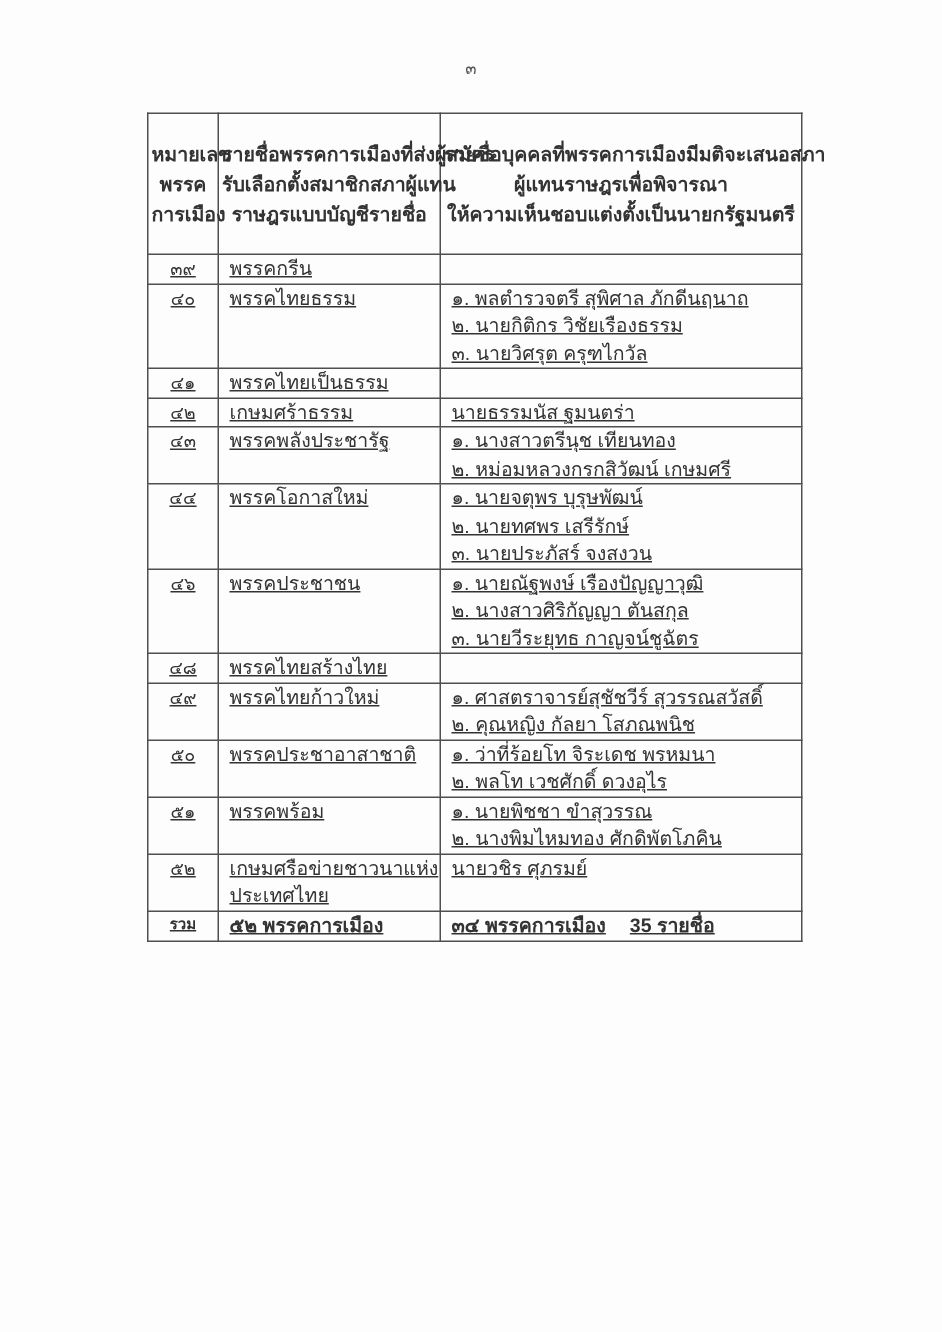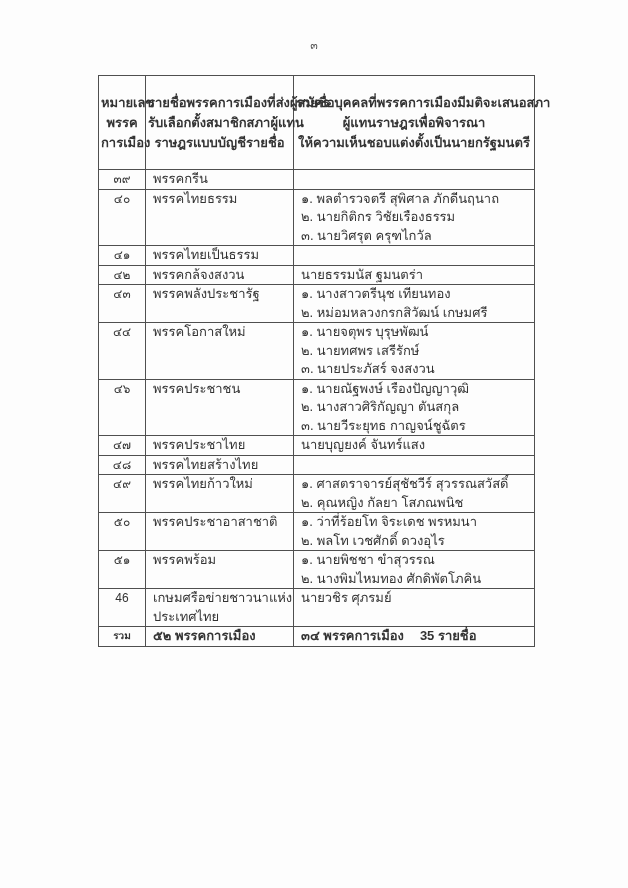--- a/index.html
+++ b/index.html
@@ -46,20 +46,21 @@
     text-align: center;
     vertical-align: middle;
     height: 93px;
     line-height: 20px;
     padding: 0 2px;
   }
   .party-table td {
     vertical-align: top;
     line-height: 18.5px;
     padding: 0 7px;
+    text-decoration: underline;
   }
   td.cell-no {
     text-align: center;
     padding: 0 2px;
     font-size: 12px;
   }
   .line { white-space: nowrap; }
   tfoot td {
     font-weight: bold;
     height: 19px;
@@ -121,21 +122,21 @@
         <tr>
           <td class="cell-no">๔๑</td>
           <td class="cell-party">
             <div class="line">พรรคไทยเป็นธรรม</div>
           </td>
           <td class="cell-cand"></td>
         </tr>
         <tr>
           <td class="cell-no">๔๒</td>
           <td class="cell-party">
-            <div class="line">พรรคกล้จงสงวน</div>
+            <div class="line">เกษมศร้าธรรม</div>
           </td>
           <td class="cell-cand">
             <div class="line">นายธรรมนัส ฐมนตร่า</div>
           </td>
         </tr>
         <tr>
           <td class="cell-no">๔๓</td>
           <td class="cell-party">
             <div class="line">พรรคพลังประชารัฐ</div>
           </td>
@@ -160,29 +161,20 @@
           <td class="cell-party">
             <div class="line">พรรคประชาชน</div>
           </td>
           <td class="cell-cand">
             <div class="line">๑. นายณัฐพงษ์ เรืองปัญญาวุฒิ</div>
             <div class="line">๒. นางสาวศิริกัญญา ตันสกุล</div>
             <div class="line">๓. นายวีระยุทธ กาญจน์ชูฉัตร</div>
           </td>
         </tr>
         <tr>
-          <td class="cell-no">๔๗</td>
-          <td class="cell-party">
-            <div class="line">พรรคประชาไทย</div>
-          </td>
-          <td class="cell-cand">
-            <div class="line">นายบุญยงค์ จันทร์แสง</div>
-          </td>
-        </tr>
-        <tr>
           <td class="cell-no">๔๘</td>
           <td class="cell-party">
             <div class="line">พรรคไทยสร้างไทย</div>
           </td>
           <td class="cell-cand"></td>
         </tr>
         <tr>
           <td class="cell-no">๔๙</td>
           <td class="cell-party">
             <div class="line">พรรคไทยก้าวใหม่</div>
@@ -206,21 +198,21 @@
           <td class="cell-no">๕๑</td>
           <td class="cell-party">
             <div class="line">พรรคพร้อม</div>
           </td>
           <td class="cell-cand">
             <div class="line">๑. นายพิชชา ขำสุวรรณ</div>
             <div class="line">๒. นางพิมไหมทอง ศักดิพัตโภคิน</div>
           </td>
         </tr>
         <tr>
-          <td class="cell-no">46</td>
+          <td class="cell-no">๕๒</td>
           <td class="cell-party">
             <div class="line">เกษมศรือข่ายชาวนาแห่ง</div>
             <div class="line">ประเทศไทย</div>
           </td>
           <td class="cell-cand">
             <div class="line">นายวชิร ศุภรมย์</div>
           </td>
         </tr>
       </tbody>
     <tfoot>

